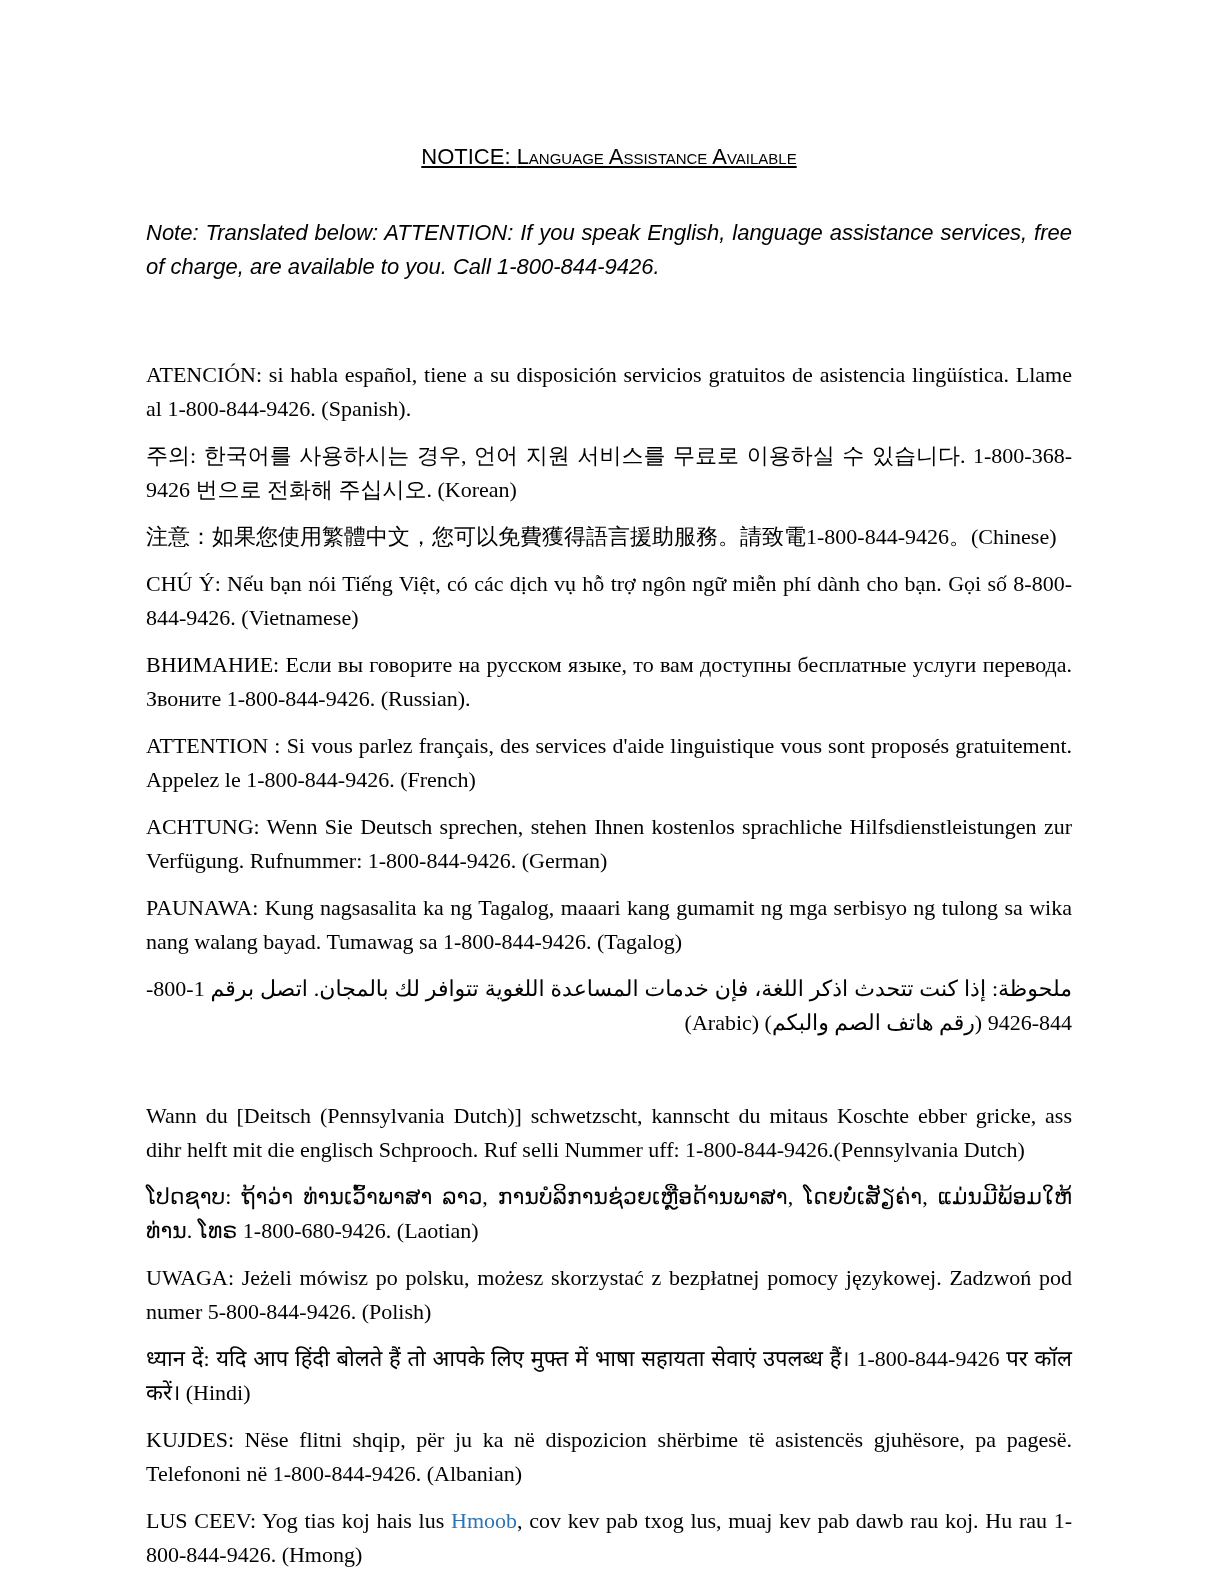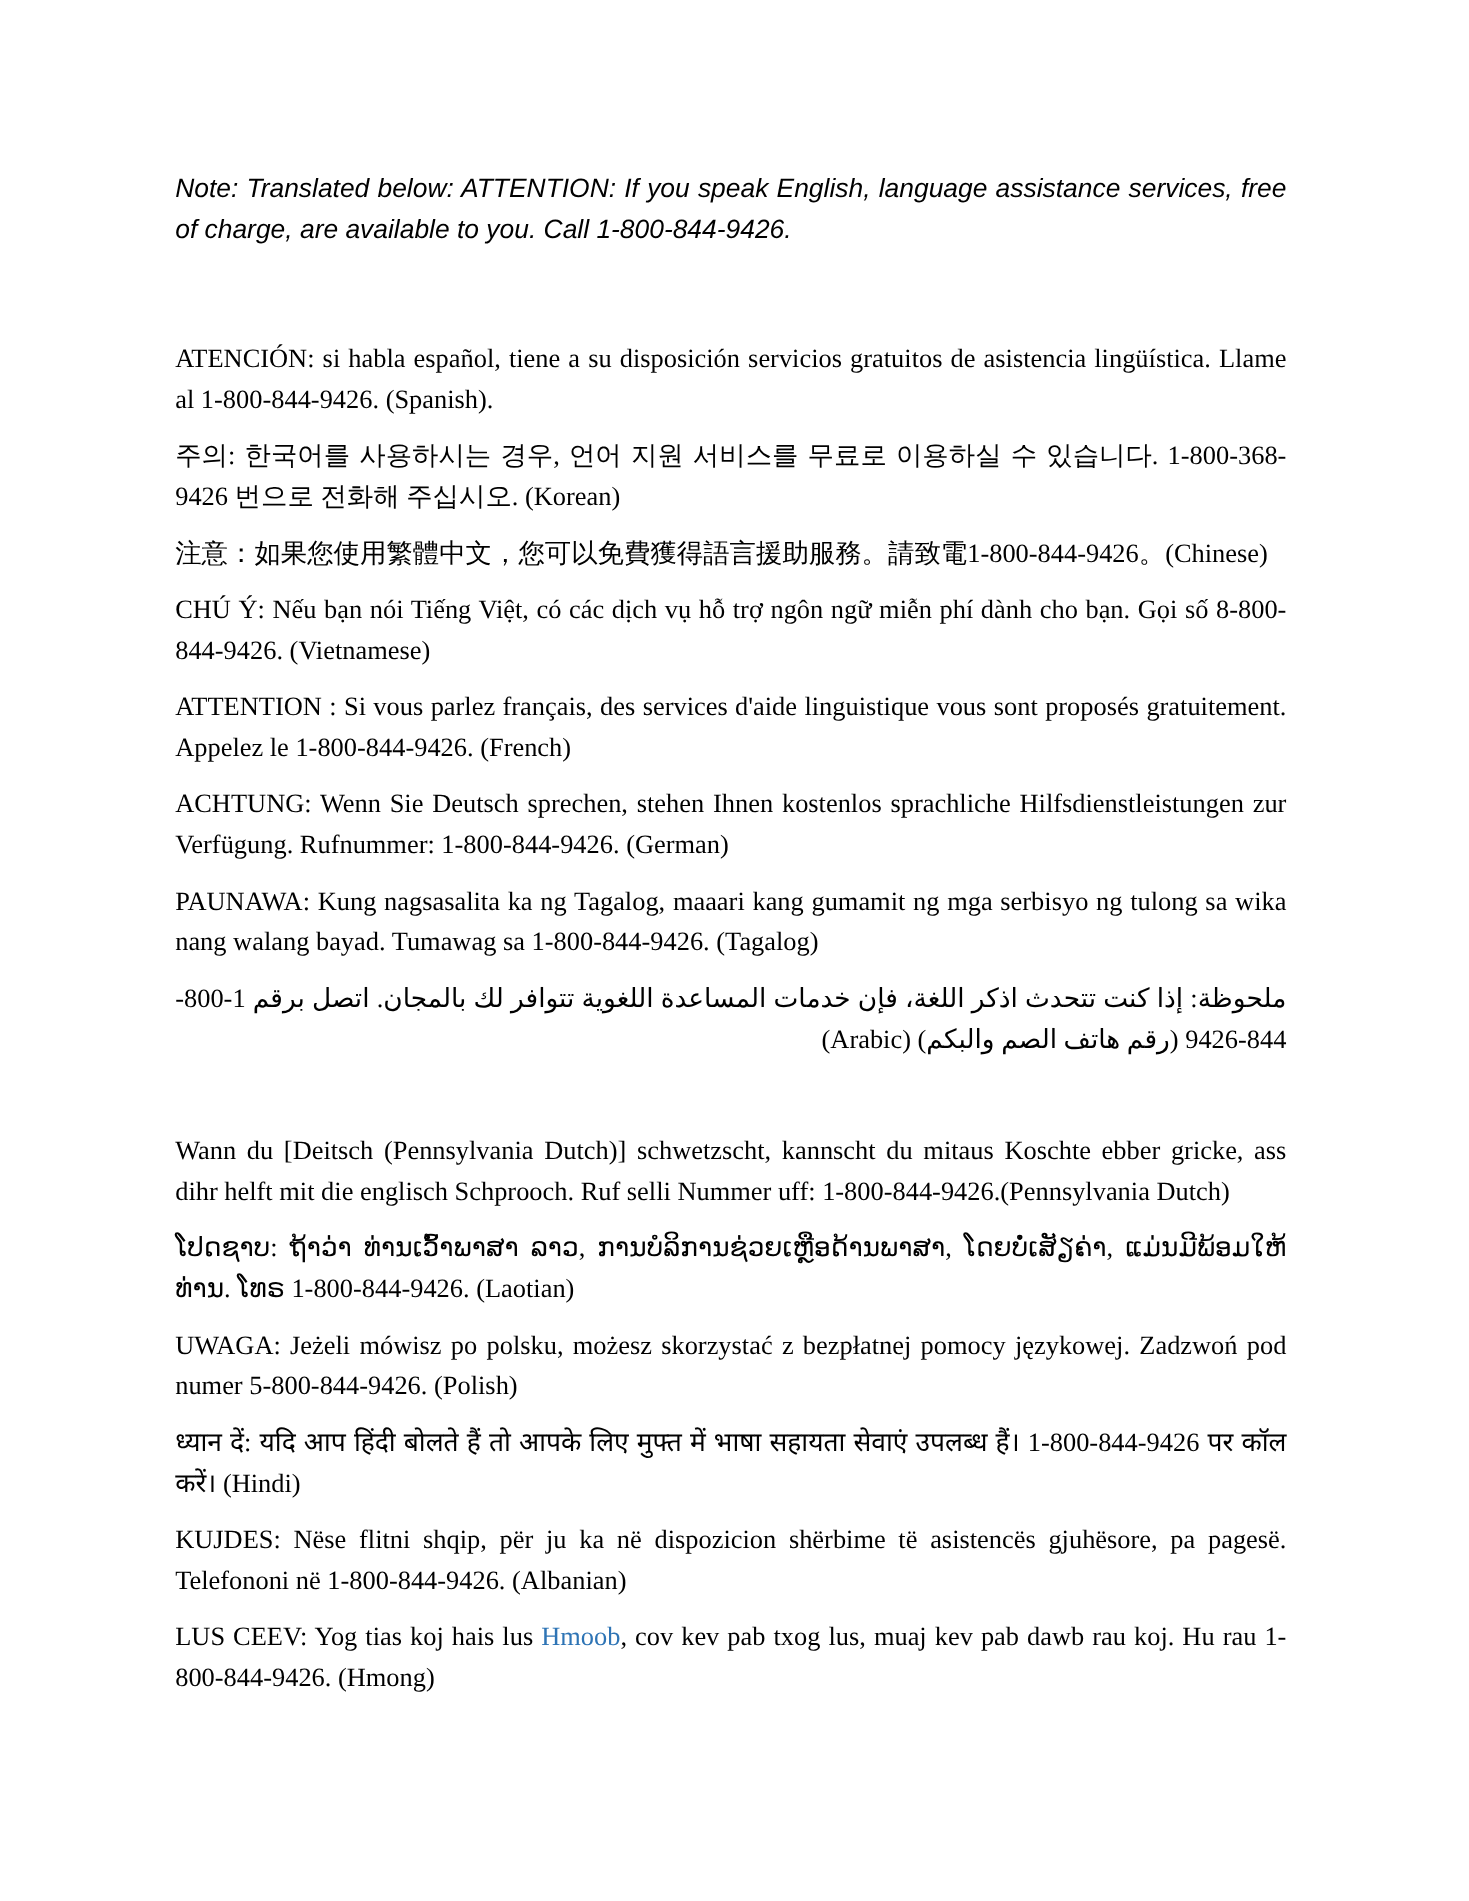--- a/index.html
+++ b/index.html
@@ -39,31 +39,33 @@
     text-align: justify;
   }
   p.para.section-gap { margin-top: 46px; }
   .highlight-word { color: #2E74B5; }
 </style>
 </head>
 <body>
 
 <div class="page">
 
+  <h1 class="doc-title"><span class="title-underline"><span>NOTICE: </span><span class="title-main">Language Assistance Available</span></span></h1>
 
   <p class="note">Note: Translated below: ATTENTION: If you speak English, language assistance services, free of charge, are available to you. Call 1-800-844-9426.</p>
 
   <p class="para">ATENCIÓN:  si habla español, tiene a su disposición servicios gratuitos de asistencia lingüística.  Llame al 1-800-844-9426. (Spanish).</p>
   <p class="para">주의:  한국어를 사용하시는 경우, 언어 지원 서비스를 무료로 이용하실 수 있습니다.  1-800-368-9426 번으로 전화해 주십시오. (Korean)</p>
   <p class="para">注意：如果您使用繁體中文，您可以免費獲得語言援助服務。請致電1-800-844-9426。(Chinese)</p>
   <p class="para">CHÚ Ý:  Nếu bạn nói Tiếng Việt, có các dịch vụ hỗ trợ ngôn ngữ miễn phí dành cho bạn.  Gọi số 8-800-844-9426. (Vietnamese)</p>
+  <p class="para">ВНИМАНИЕ:  Если вы говорите на русском языке, то вам доступны бесплатные услуги перевода.  Звоните 1-800-844-9426. (Russian).</p>
   <p class="para">ATTENTION :  Si vous parlez français, des services d'aide linguistique vous sont proposés gratuitement.  Appelez le 1-800-844-9426. (French)</p>
   <p class="para">ACHTUNG:  Wenn Sie Deutsch sprechen, stehen Ihnen kostenlos sprachliche Hilfsdienstleistungen zur Verfügung.  Rufnummer: 1-800-844-9426. (German)</p>
   <p class="para">PAUNAWA:  Kung nagsasalita ka ng Tagalog, maaari kang gumamit ng mga serbisyo ng tulong sa wika nang walang bayad.  Tumawag sa 1-800-844-9426. (Tagalog)</p>
   <p class="para rtl" dir="rtl">ملحوظة: إذا كنت تتحدث اذكر اللغة، فإن خدمات المساعدة اللغوية تتوافر لك بالمجان.  اتصل برقم 1-800-844-9426 (رقم هاتف الصم والبكم) (Arabic)</p>
   <p class="para section-gap">Wann du [Deitsch (Pennsylvania Dutch)] schwetzscht, kannscht du mitaus Koschte ebber gricke, ass dihr helft mit die englisch Schprooch. Ruf selli Nummer uff: 1-800-844-9426.(Pennsylvania Dutch)</p>
-  <p class="para">ໂປດຊາບ: ຖ້າວ່າ ທ່ານເວົ້າພາສາ ລາວ, ການບໍລິການຊ່ວຍເຫຼືອດ້ານພາສາ, ໂດຍບໍ່ເສັຽຄ່າ, ແມ່ນມີພ້ອມໃຫ້ທ່ານ. ໂທຣ 1-800-844-9426. (Laotian)</p>
+  <p class="para">ໂປດຊາບ: ຖ້າວ່າ ທ່ານເວົ້າພາສາ ລາວ, ການບໍລິການຊ່ວຍເຫຼືອດ້ານພາສາ, ໂດຍບໍ່ເສັຽຄ່າ, ແມ່ນມີພ້ອມໃຫ້ທ່ານ. ໂທຣ 1-800-680-9426. (Laotian)</p>
   <p class="para">UWAGA:  Jeżeli mówisz po polsku, możesz skorzystać z bezpłatnej pomocy językowej.  Zadzwoń pod numer 5-800-844-9426. (Polish)</p>
   <p class="para">ध्यान दें:  यदि आप हिंदी बोलते हैं तो आपके लिए मुफ्त में भाषा सहायता सेवाएं उपलब्ध हैं। 1-800-844-9426 पर कॉल करें। (Hindi)</p>
   <p class="para">KUJDES:  Nëse flitni shqip, për ju ka në dispozicion shërbime të asistencës gjuhësore, pa pagesë.  Telefononi në 1-800-844-9426. (Albanian)</p>
   <p class="para"><span>LUS CEEV:  Yog tias koj hais lus </span><span class="highlight-word">Hmoob</span><span>, cov kev pab txog lus, muaj kev pab dawb rau koj.    Hu rau 1-800-844-9426. (Hmong)</span></p>
 
 </div>
 
 </body></html>

